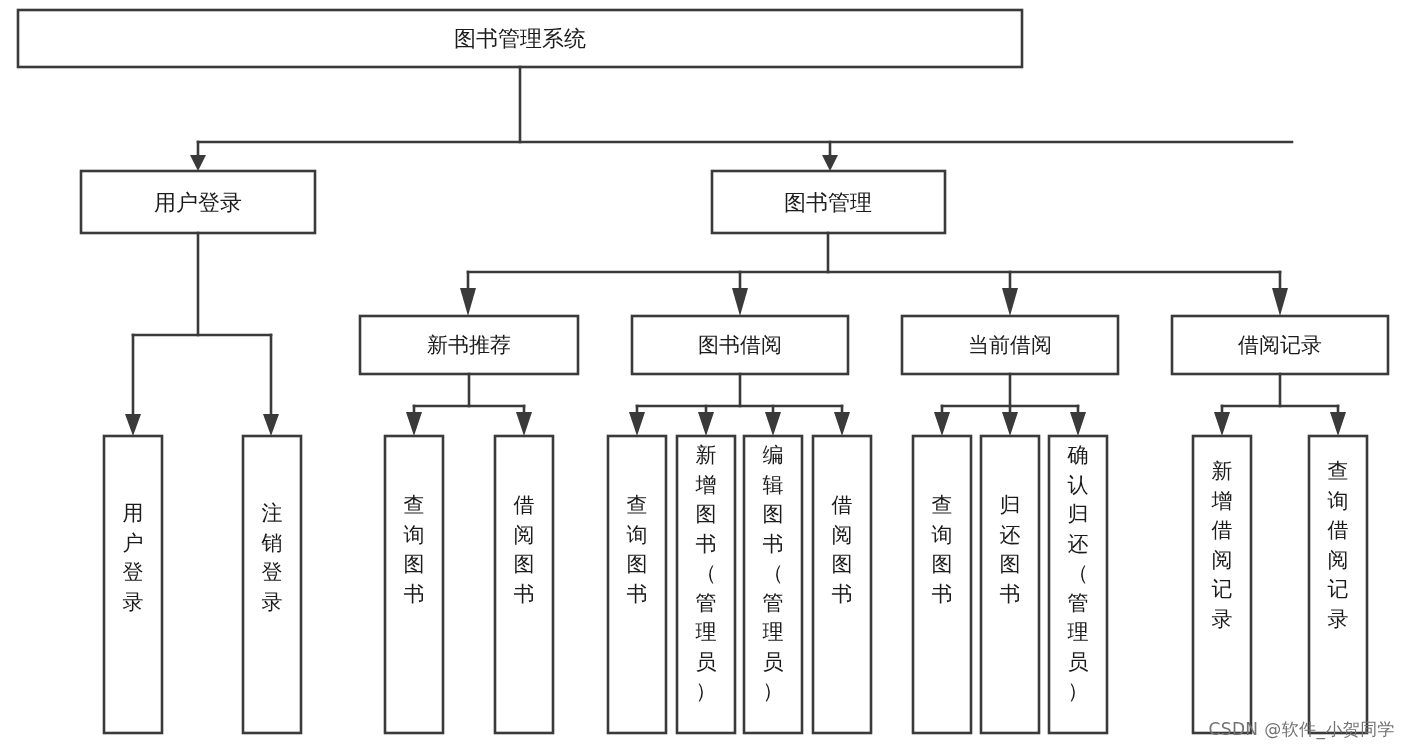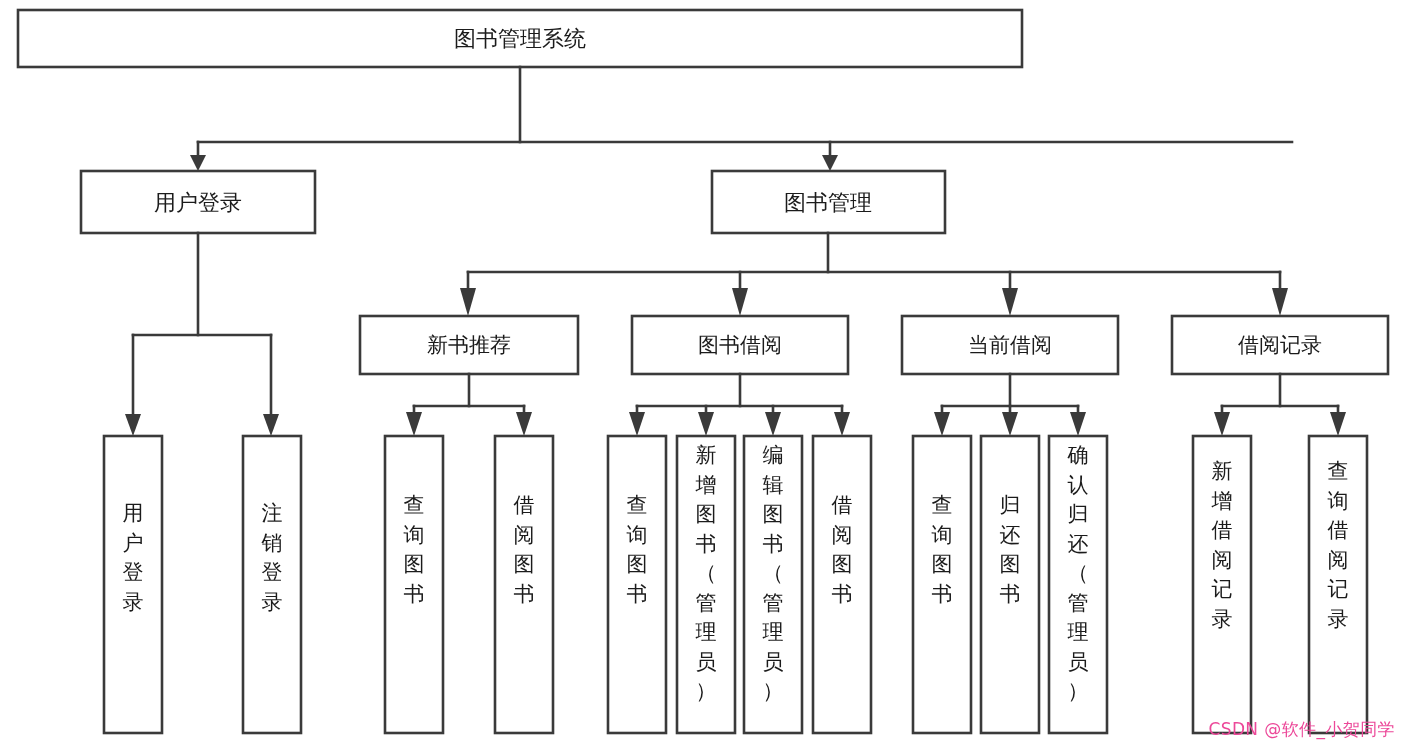--- a/index.html
+++ b/index.html
@@ -56,21 +56,21 @@
     stroke-linecap: square;
   }
   .arrow-head {
     fill: #3a3a3a;
     stroke: none;
   }
   .watermark {
     position: absolute;
     right: 10px;
     bottom: 6px;
-    color: #ec4899;
+    color: #737373;
     font-size: 17px;
     font-family: "DejaVu Sans", "Liberation Sans", sans-serif;
     letter-spacing: 0.4px;
     white-space: nowrap;
     user-select: none;
   }
 </style>
 </head>
 <body>
 

